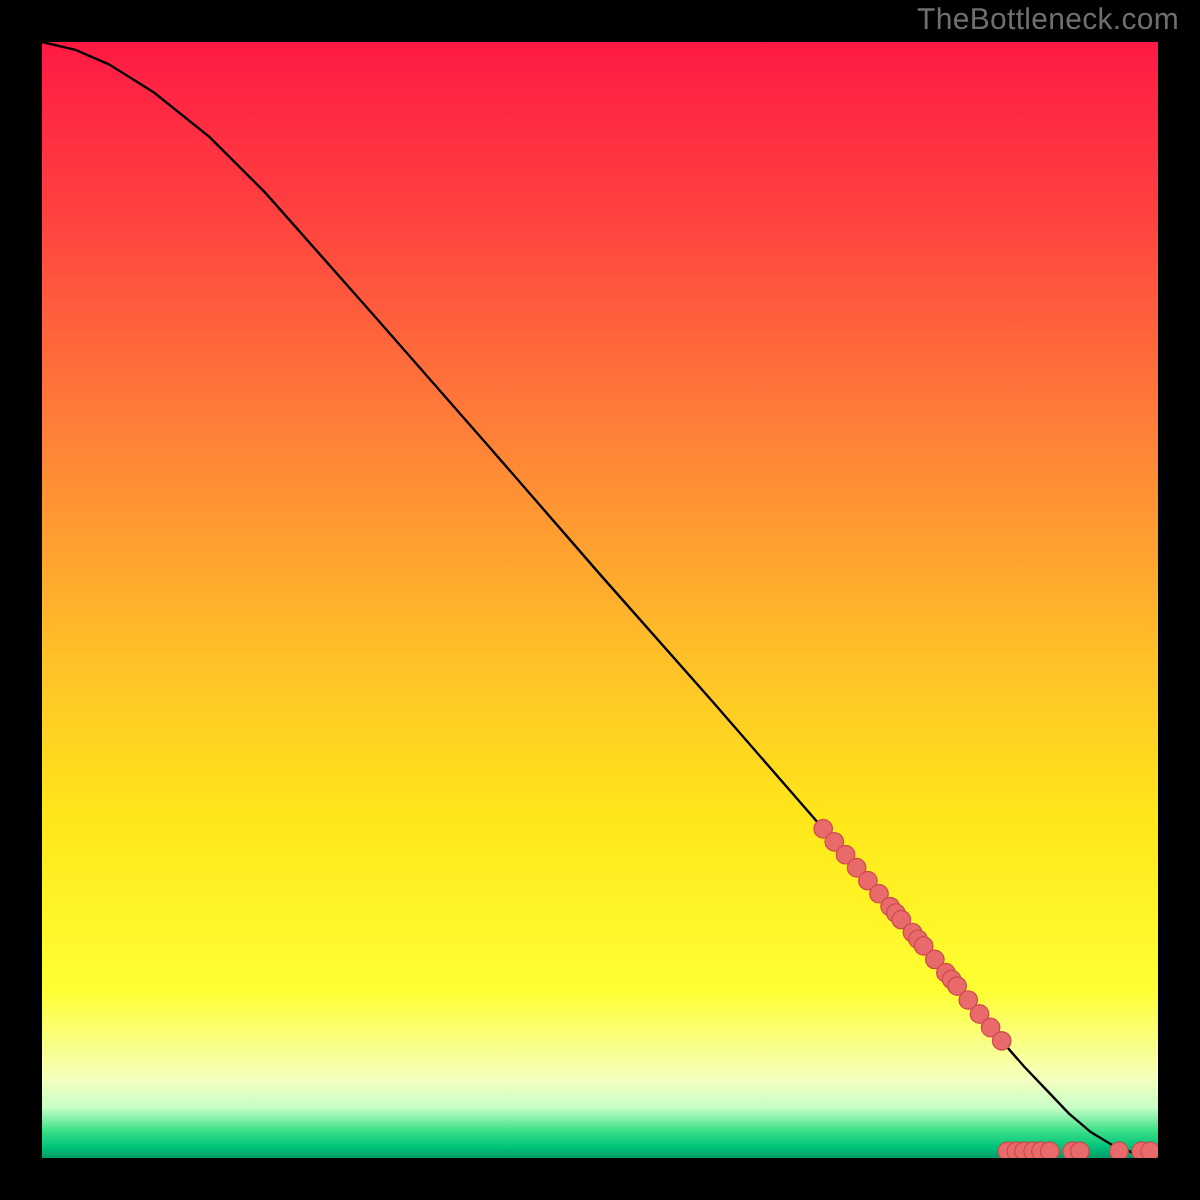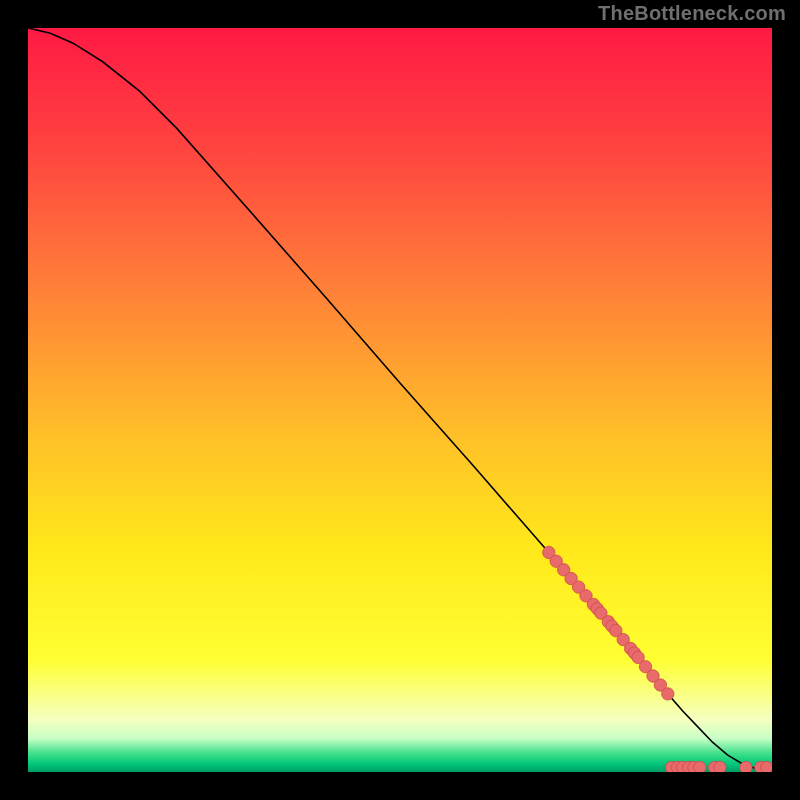--- a/index.html
+++ b/index.html
@@ -18,21 +18,21 @@
     width: 800px;
     height: 800px;
     background: #000;
   }
   .attrib {
     position: absolute;
     top: 2px;
     right: 14px;
     color: #6f6f6f;
     font-size: 20px;
-    font-weight: 700;
+    font-weight: 400;
     letter-spacing: 0.2px;
     user-select: none;
   }
   .plot-area {
     position: absolute;
     left: 28px;
     top: 28px;
     width: 744px;
     height: 744px;
   }

